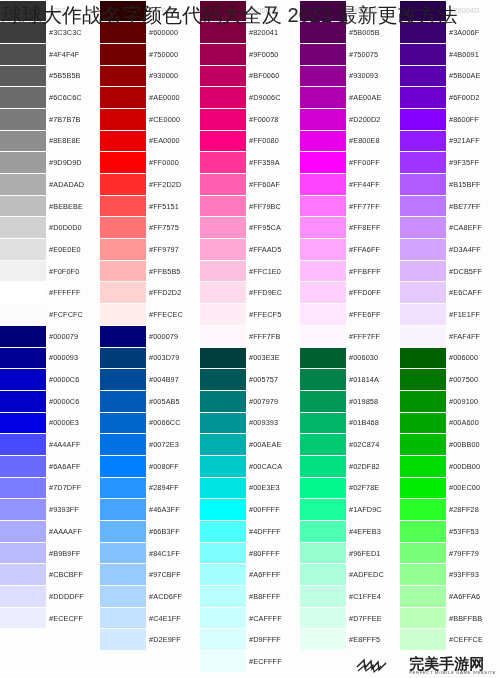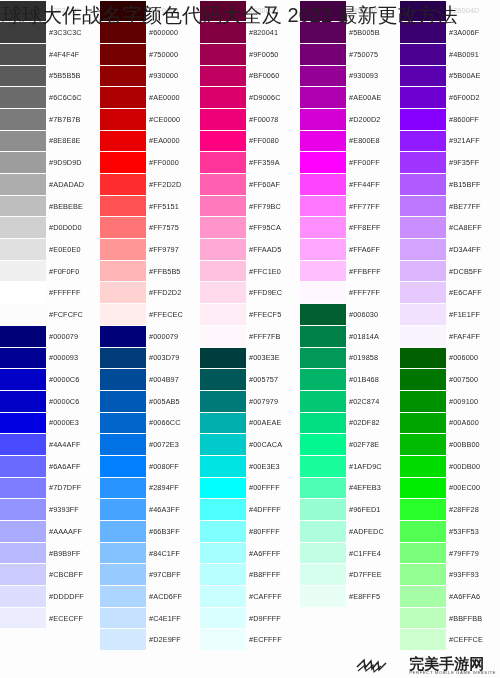--- a/index.html
+++ b/index.html
@@ -413,20 +413,24 @@
           </div>
           <div class="row">
             <div class="sw" style="background: rgb(0, 87, 87);"></div>
             <div class="hex">#005757</div>
           </div>
           <div class="row">
             <div class="sw" style="background: rgb(0, 121, 121);"></div>
             <div class="hex">#007979</div>
           </div>
           <div class="row">
+            <div class="sw" style="background: rgb(0, 147, 147);"></div>
+            <div class="hex">#009393</div>
+          </div>
+          <div class="row">
             <div class="sw" style="background: rgb(0, 174, 174);"></div>
             <div class="hex">#00AEAE</div>
           </div>
           <div class="row">
             <div class="sw" style="background: rgb(0, 202, 202);"></div>
             <div class="hex">#00CACA</div>
           </div>
           <div class="row">
             <div class="sw" style="background: rgb(0, 227, 227);"></div>
             <div class="hex">#00E3E3</div>
@@ -511,20 +515,28 @@
             <div class="sw" style="background: rgb(255, 142, 255);"></div>
             <div class="hex">#FF8EFF</div>
           </div>
           <div class="row">
             <div class="sw" style="background: rgb(255, 166, 255);"></div>
             <div class="hex">#FFA6FF</div>
           </div>
           <div class="row">
             <div class="sw" style="background: rgb(255, 191, 255);"></div>
             <div class="hex">#FFBFFF</div>
+          </div>
+          <div class="row">
+            <div class="sw" style="background: rgb(255, 208, 255);"></div>
+            <div class="hex">#FFD0FF</div>
+          </div>
+          <div class="row">
+            <div class="sw" style="background: rgb(255, 230, 255);"></div>
+            <div class="hex">#FFE6FF</div>
           </div>
           <div class="row">
             <div class="sw" style="background: rgb(255, 247, 255);"></div>
             <div class="hex">#FFF7FF</div>
           </div>
         </div>
         <div class="band">
           <div class="row">
             <div class="sw" style="background: rgb(0, 96, 48);"></div>
             <div class="hex">#006030</div>

